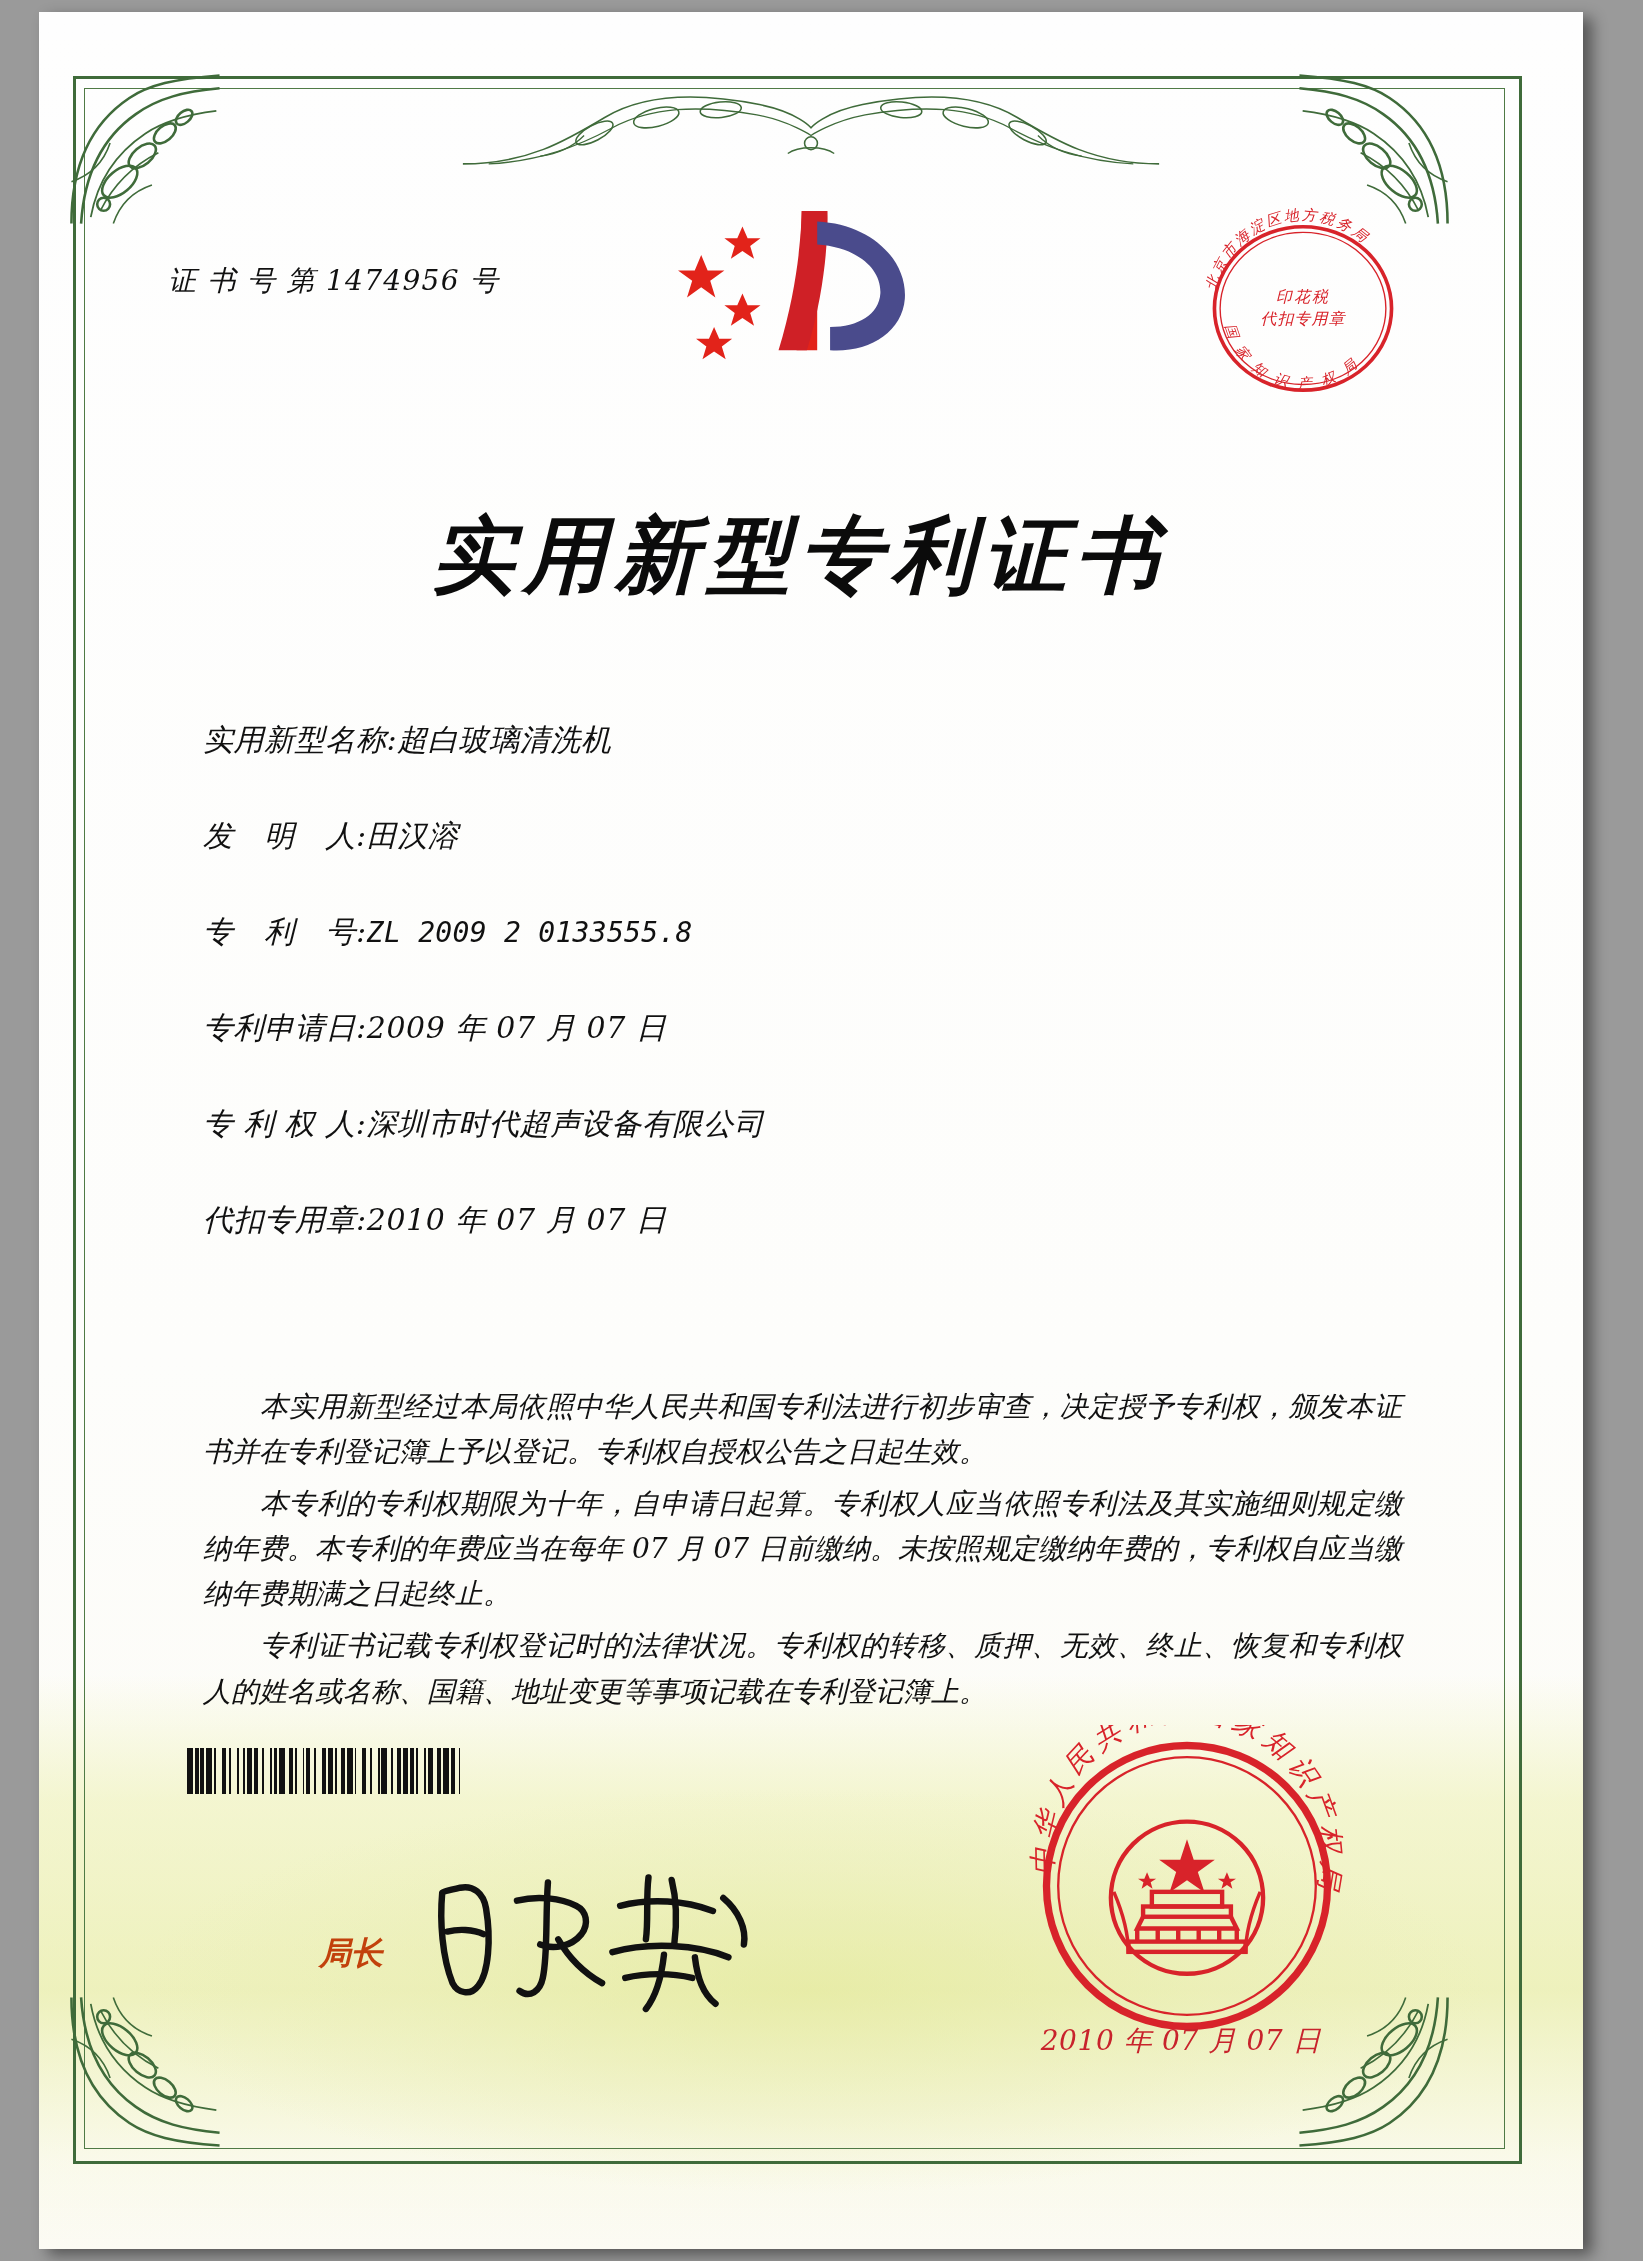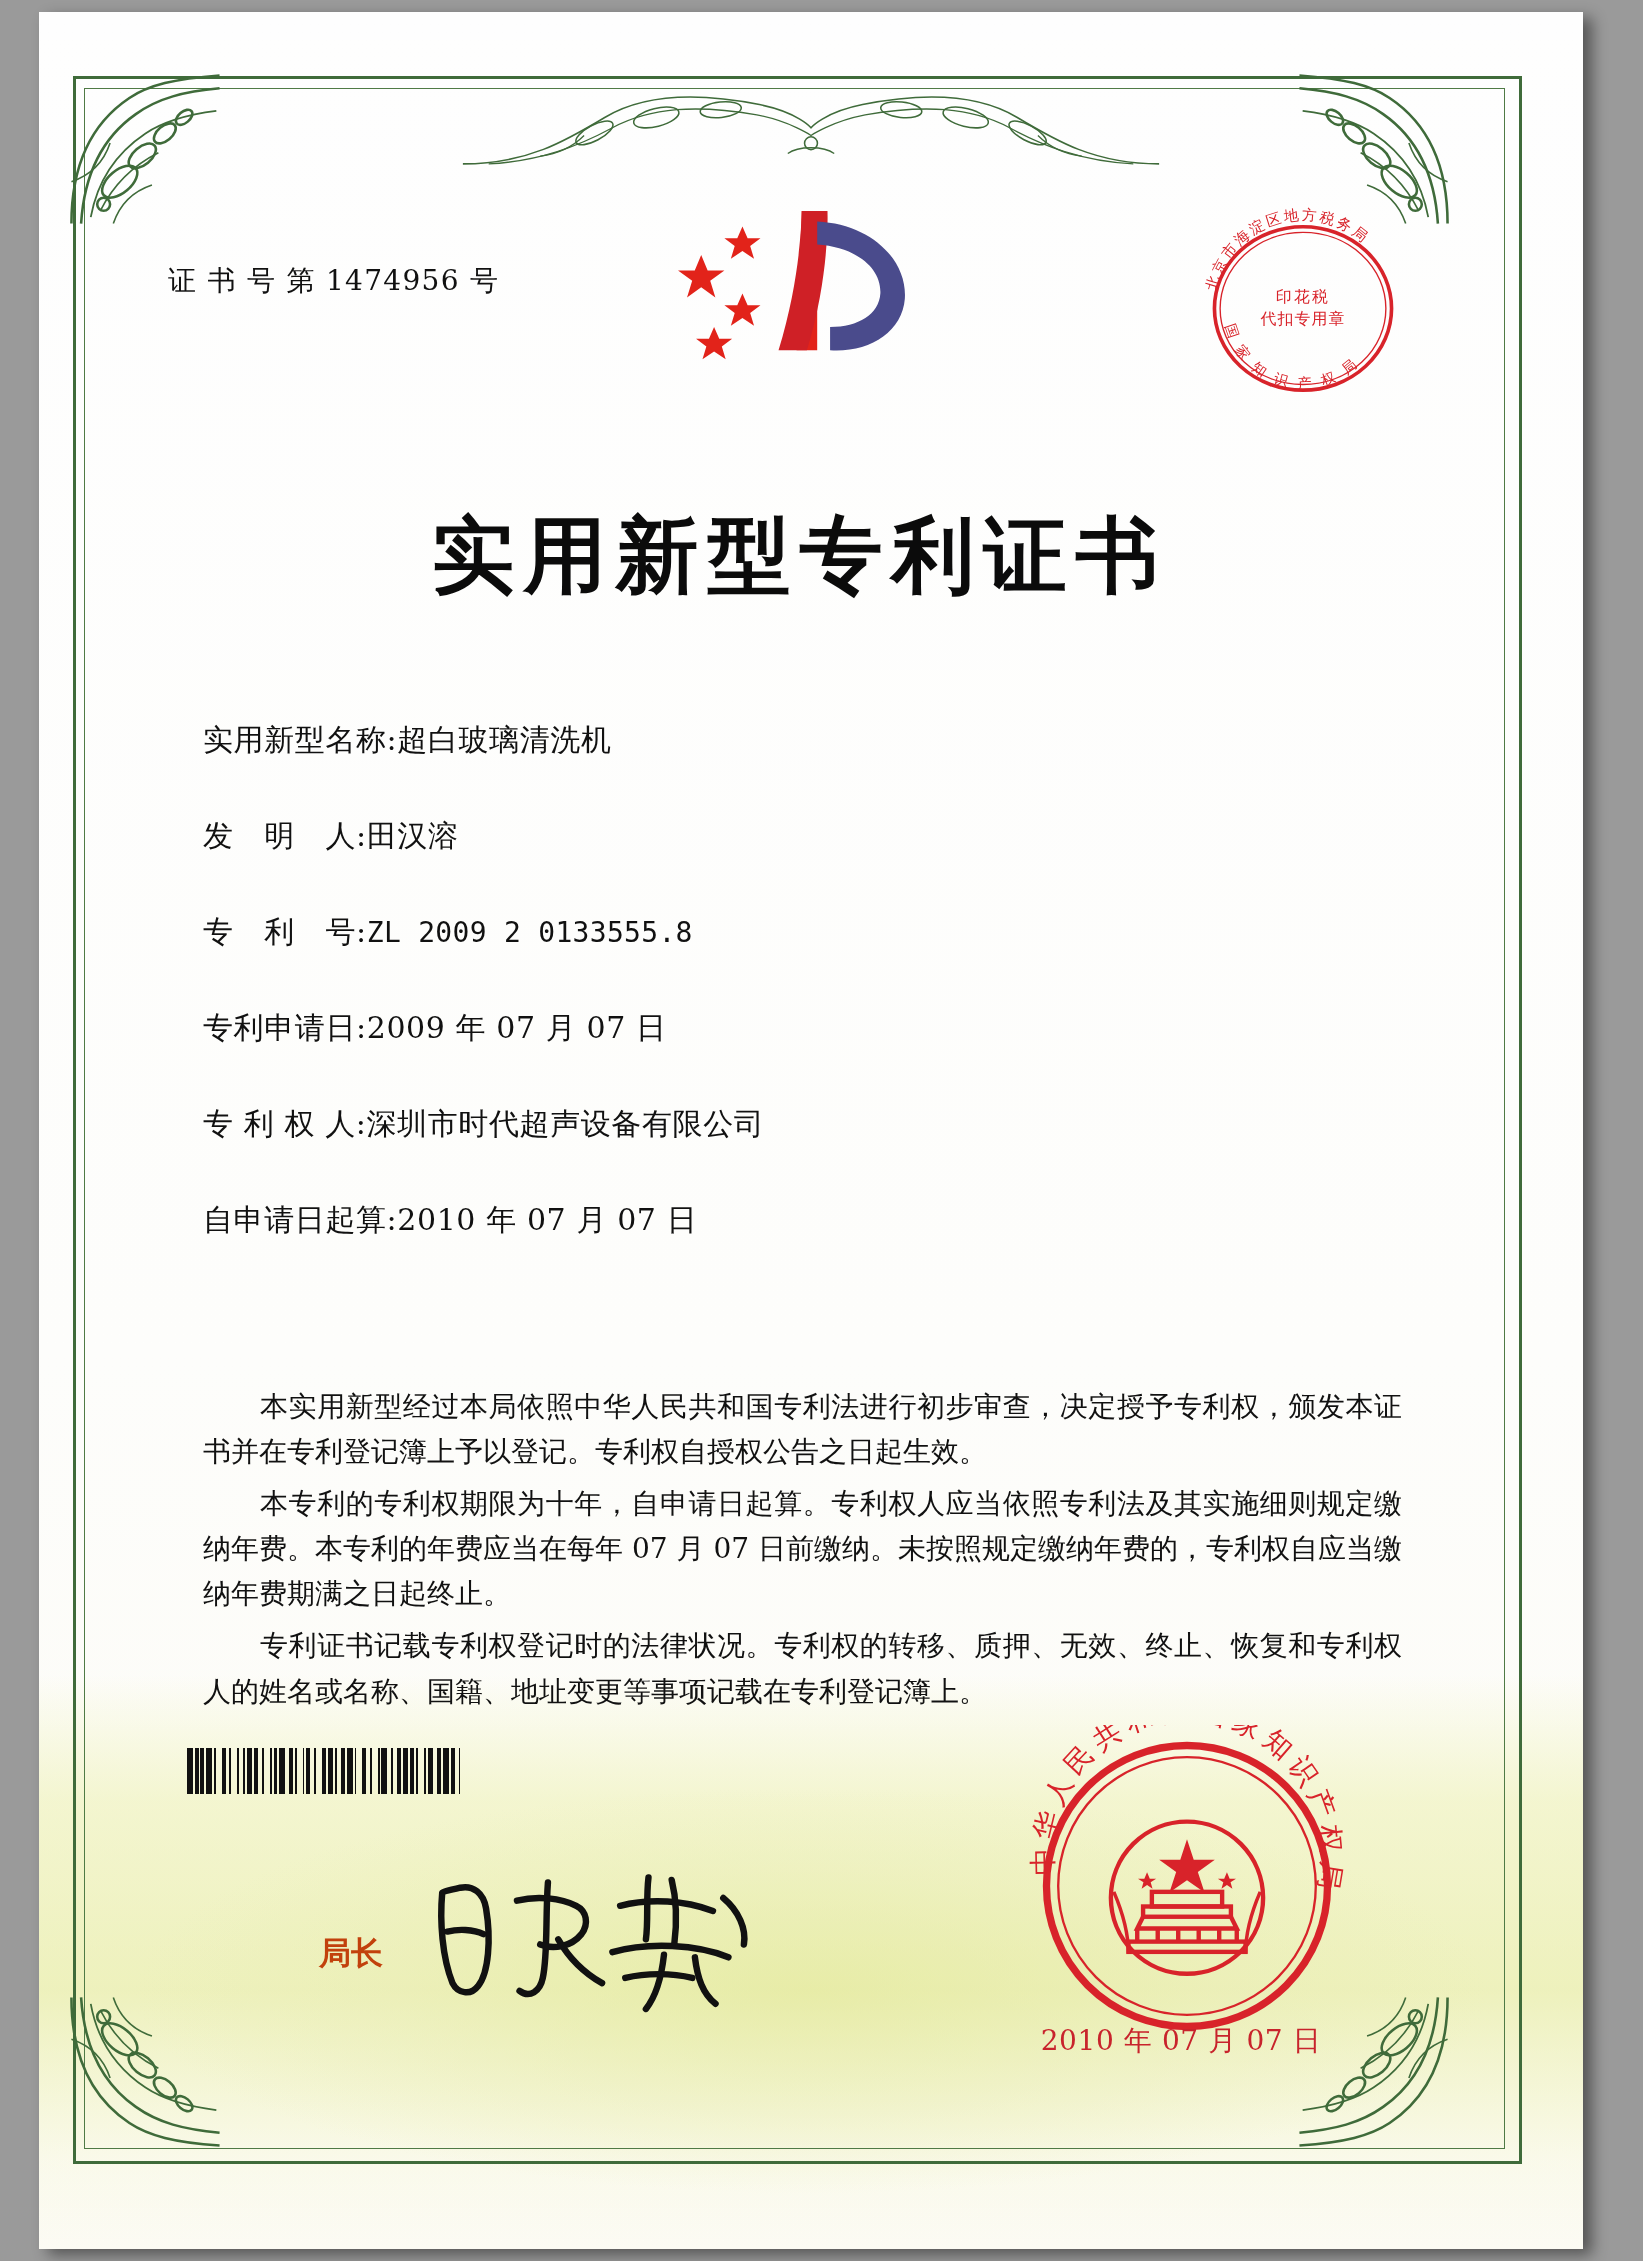--- a/index.html
+++ b/index.html
@@ -13,20 +13,21 @@
     overflow: hidden;
     font-family: "Liberation Serif", "DejaVu Serif", serif;
   }
 
   
   #page {
     position: relative;
     width: 1644px;
     height: 2261px;
     background: #9a9a9a;
+    font-style: italic;
   }
   .paper {
     position: absolute;
     left: 39px;
     top: 11.6px;
     width: 1544px;
     height: 2237px;
     background: #ffffff;
     box-shadow: 9px 6.4px 14px rgba(0,0,0,0.45);
   }
@@ -372,21 +373,21 @@
         </div>
         <div class="field-row">
           <span class="field-label">专利申请日:</span>
           <span class="field-value">2009 年 07 月 07 日</span>
         </div>
         <div class="field-row">
           <span class="field-label">专 利 权 人:</span>
           <span class="field-value">深圳市时代超声设备有限公司</span>
         </div>
         <div class="field-row">
-          <span class="field-label">自申请日起算:</span>
+          <span class="field-label">代扣专用章:</span>
           <span class="field-value">2010 年 07 月 07 日</span>
         </div>
       </div>
 
       <div class="paragraphs">
         <p>本实用新型经过本局依照中华人民共和国专利法进行初步审查，决定授予专利权，颁发本证书并在专利登记簿上予以登记。专利权自授权公告之日起生效。</p>
         <p>本专利的专利权期限为十年，自申请日起算。专利权人应当依照专利法及其实施细则规定缴纳年费。本专利的年费应当在每年 07 月 07 日前缴纳。未按照规定缴纳年费的，专利权自应当缴纳年费期满之日起终止。</p>
         <p>专利证书记载专利权登记时的法律状况。专利权的转移、质押、无效、终止、恢复和专利权人的姓名或名称、国籍、地址变更等事项记载在专利登记簿上。</p>
       </div>
 

